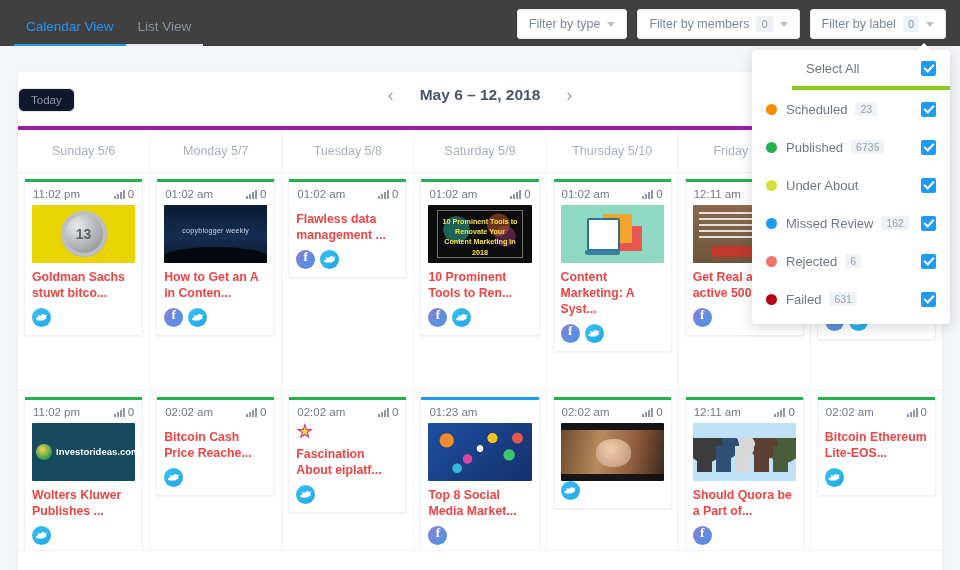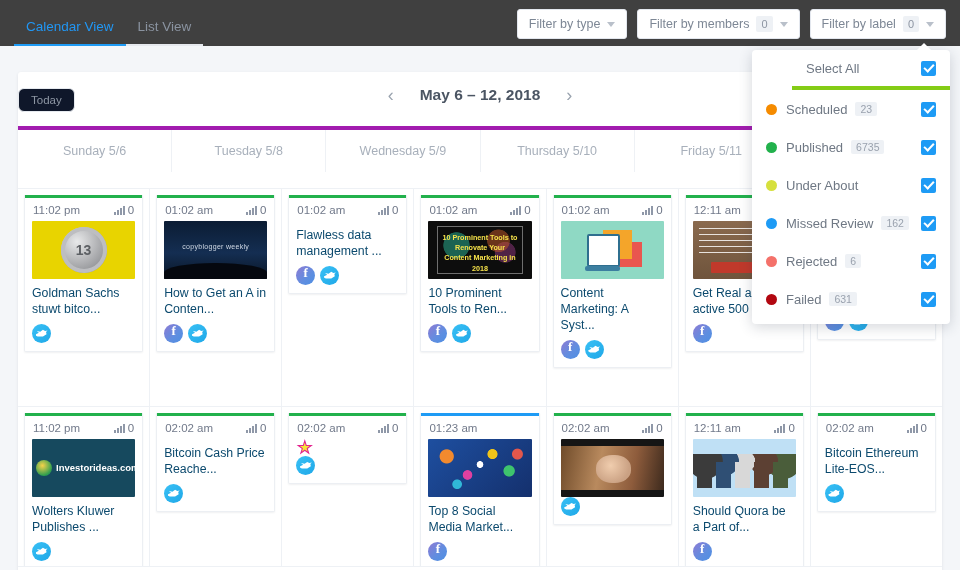--- a/index.html
+++ b/index.html
@@ -130,21 +130,21 @@
 
   .daycols { display: flex; height: 46px; border-top: 4px solid #a21caf; }
   .dayhead {
     flex: 1; display: flex; align-items: center; justify-content: center;
     font-size: 12.5px; color: #a8b0bb;
     border-right: 1px solid #eef1f5;
     white-space: nowrap; overflow: hidden;
   }
   .dayhead:last-child { border-right: none; }
 
-  .grid-rows { border-top: 1px solid #eef1f5; margin-top: 16px; }
+  .grid-rows { border-top: 1px solid #eef1f5; }
   .grid-row { display: flex; }
   .grid-row.r1 { height: 218px; }
   .grid-row.r2 { height: 160px; }
   .cell {
     flex: 1; border-right: 1px solid #eef1f5; border-bottom: 1px solid #eef1f5;
     padding: 6px 6px 0 6px; overflow: hidden;
   }
   .cell:last-child { border-right: none; }
 
   
@@ -166,22 +166,22 @@
   .sig { display: inline-flex; align-items: flex-end; gap: 1px; height: 9px; }
   .sig i { width: 2px; background: #8f98a8; display: block; }
   .sig i:nth-child(1){height:3px;} .sig i:nth-child(2){height:5px;}
   .sig i:nth-child(3){height:7px;} .sig i:nth-child(4){height:9px;}
   .thumb {
     width: 100%; height: 58px; border-radius: 1px;
     background-size: cover; background-position: center;
     position: relative; overflow: hidden;
   }
   .card-title {
-    font-size: 12.3px; color: #0c4a6e; line-height: 1.3;
-    margin: 7px 0 6px 0; word-break: break-word;
+    font-size: 12.3px; color: #ef4444; line-height: 1.3;
+    margin: 7px 0 6px 0; word-break: break-word; font-weight: bold;
   }
   .socials { display: flex; gap: 5px; align-items: center; }
   .sic { width: 19px; height: 19px; border-radius: 50%; display: block; position: relative; flex: none; }
   .sic.fb { background: linear-gradient(135deg,#8e7bd4 0%,#5f8ee0 60%,#4e8fe3 100%); }
   .sic.fb:after {
     content: "f"; position: absolute; left: 0; right: 0; top: -1px;
     text-align: center; color: #fff; font-size: 13px;
     font-family: "Liberation Serif", serif; font-weight: bold;
   }
   .sic.tw { background: linear-gradient(135deg,#39c0f5 0%,#1fa8e8 100%); }
@@ -387,22 +387,23 @@
     <div class="today-btn">Today</div>
     <div class="nav">
       <span class="nav-arrow">‹</span>
       <span class="nav-title">May 6 – 12, 2018</span>
       <span class="nav-arrow">›</span>
     </div>
   </div>
 
   <div class="daycols" id="day-headers">
       <div class="dayhead">Sunday 5/6</div>
+      <div class="dayhead">Monday 5/7</div>
       <div class="dayhead">Tuesday 5/8</div>
-      <div class="dayhead">Wednesday 5/9</div>
+      <div class="dayhead">Saturday 5/9</div>
       <div class="dayhead">Thursday 5/10</div>
       <div class="dayhead">Friday 5/11</div>
       <div class="dayhead">Saturday 5/12</div>
     </div>
 
   <div class="grid-rows">
     <div class="grid-row r1" id="grid-row-0">
         <div class="cell">
           <div class="card">
             <div class="card-bar" style="background:#22b14c"></div>
@@ -597,20 +598,21 @@
                 <span class="sig">
                   <i></i>
                   <i></i>
                   <i></i>
                   <i></i>
                 </span>
                 <span>0</span>
               </span>
             </div>
             <span class="star"></span>
+            <div class="card-title">Fascination About eiplatf...</div>
             <div class="socials">
               <span class="sic tw"></span>
             </div>
           </div>
         </div>
         <div class="cell">
           <div class="card">
             <div class="card-bar" style="background:#1e9bf5"></div>
             <div class="card-meta">
               <span>01:23 am</span>

